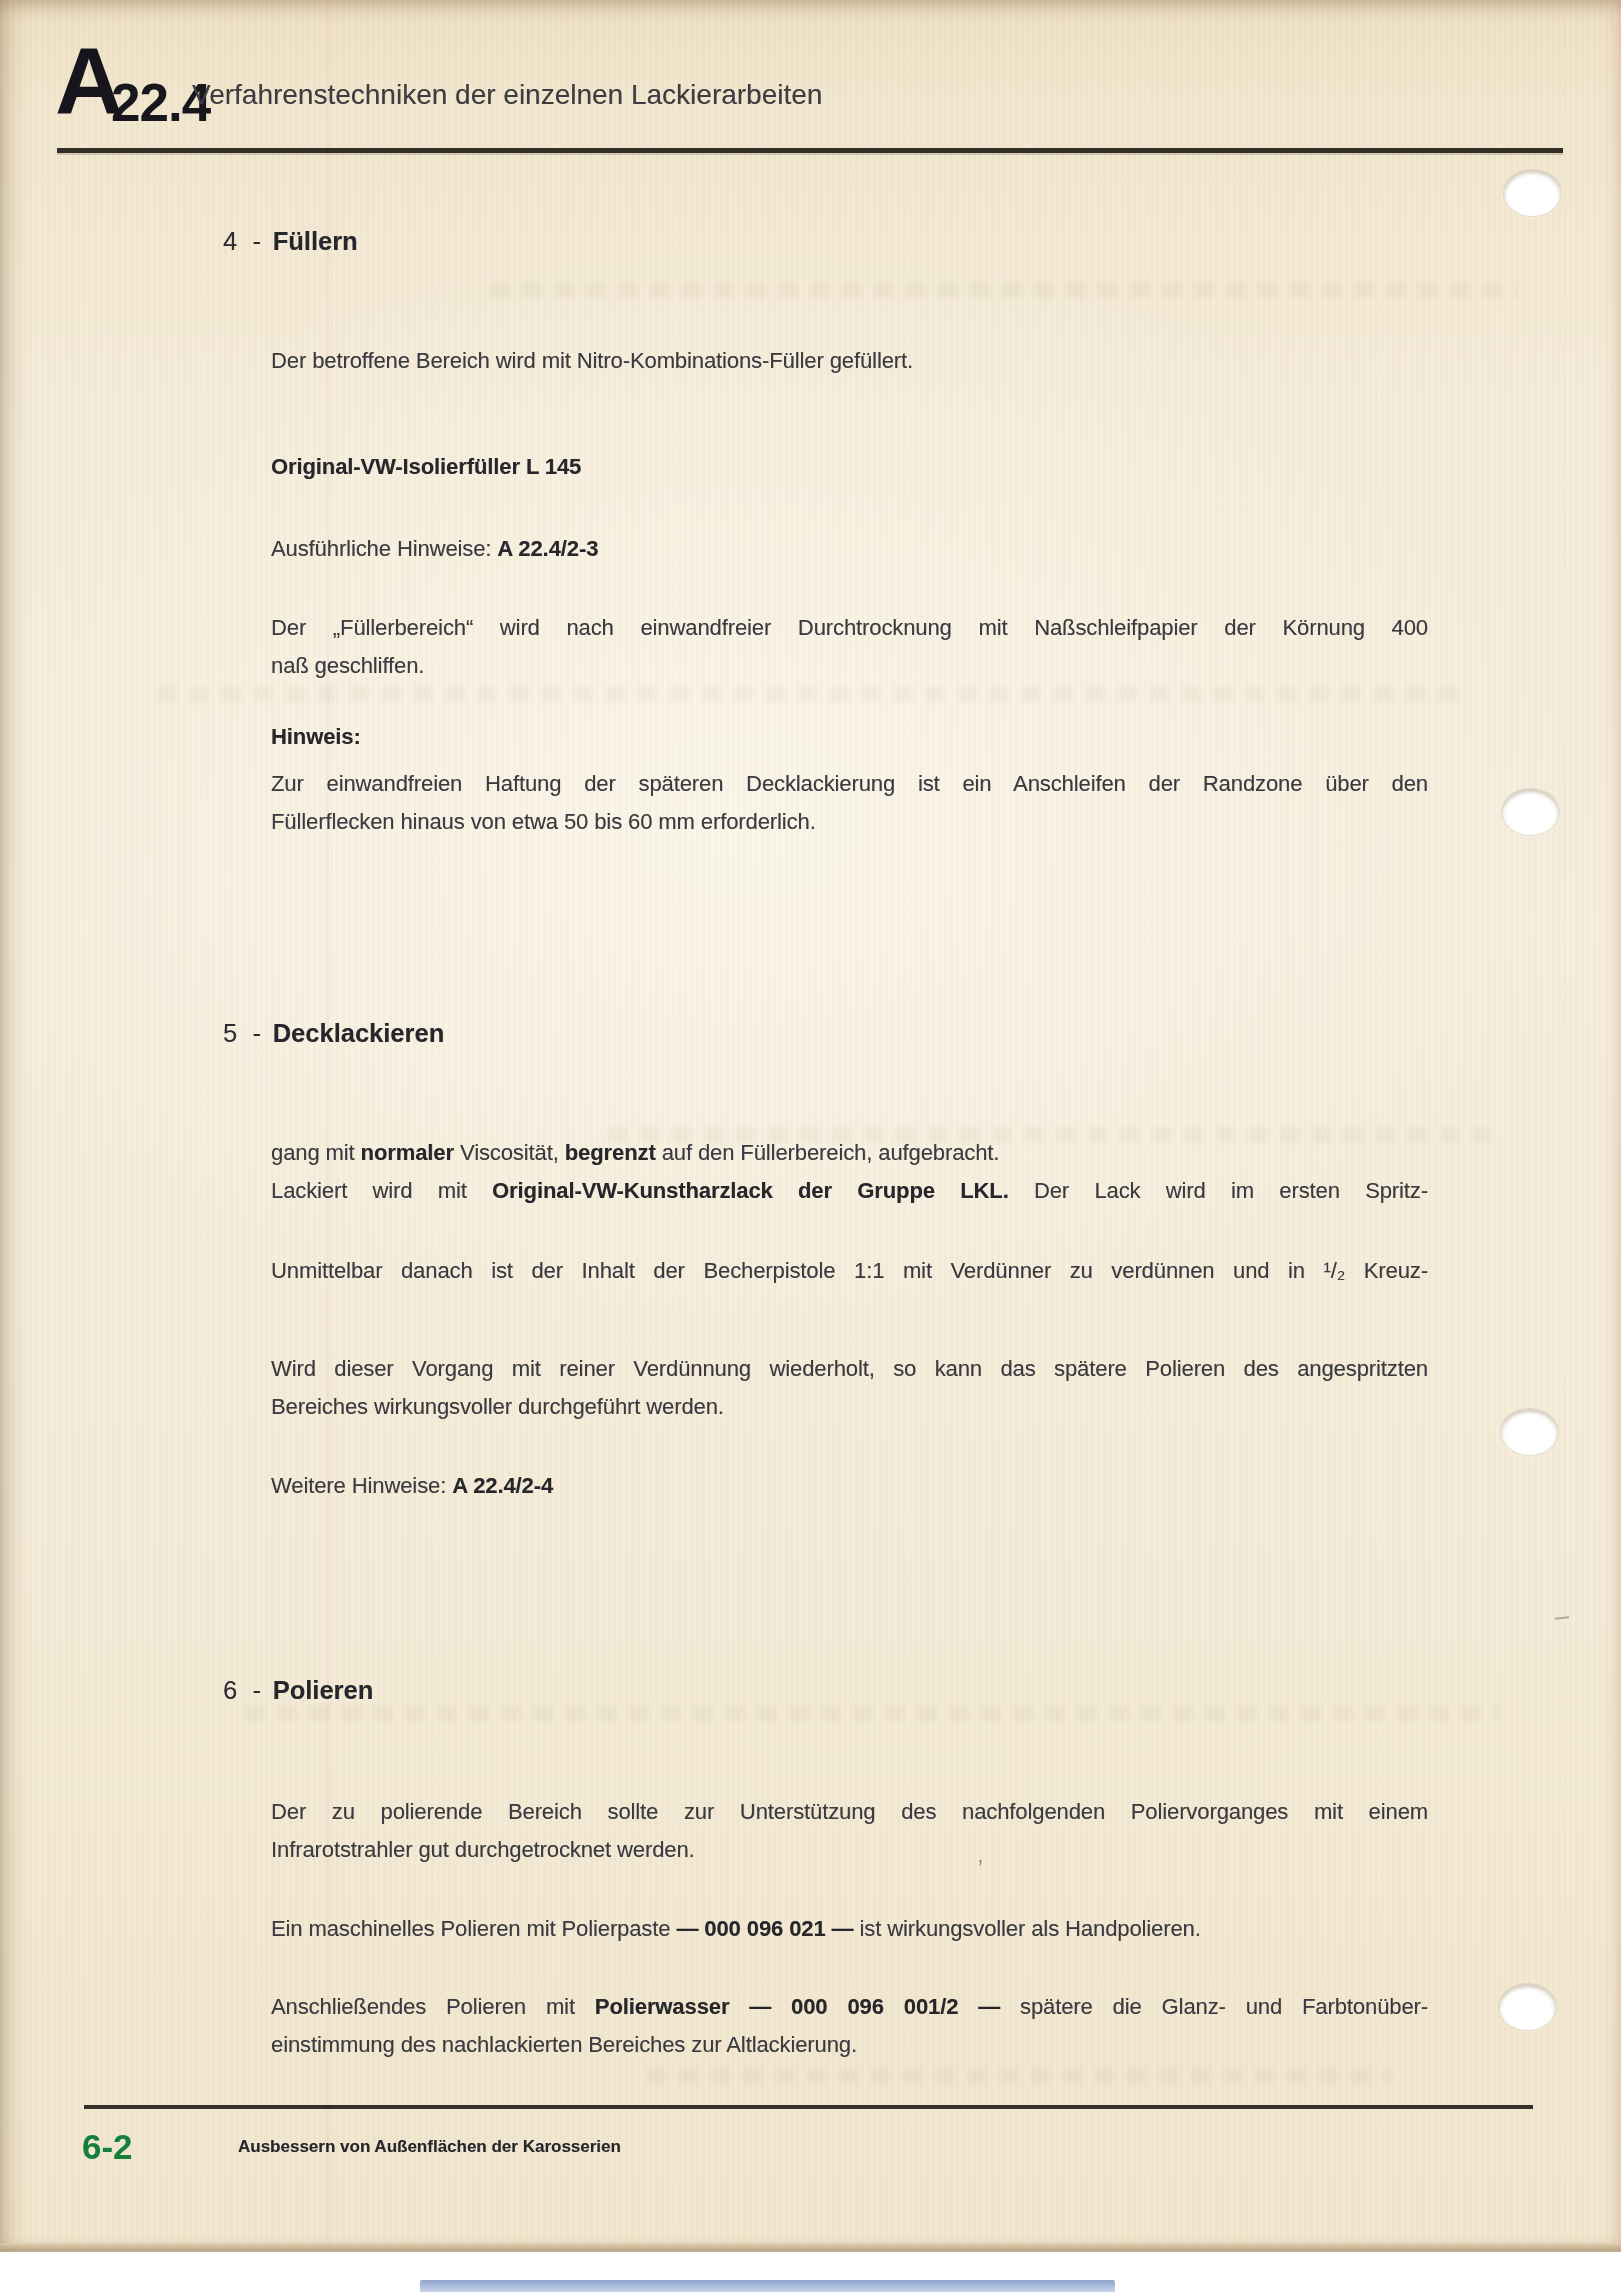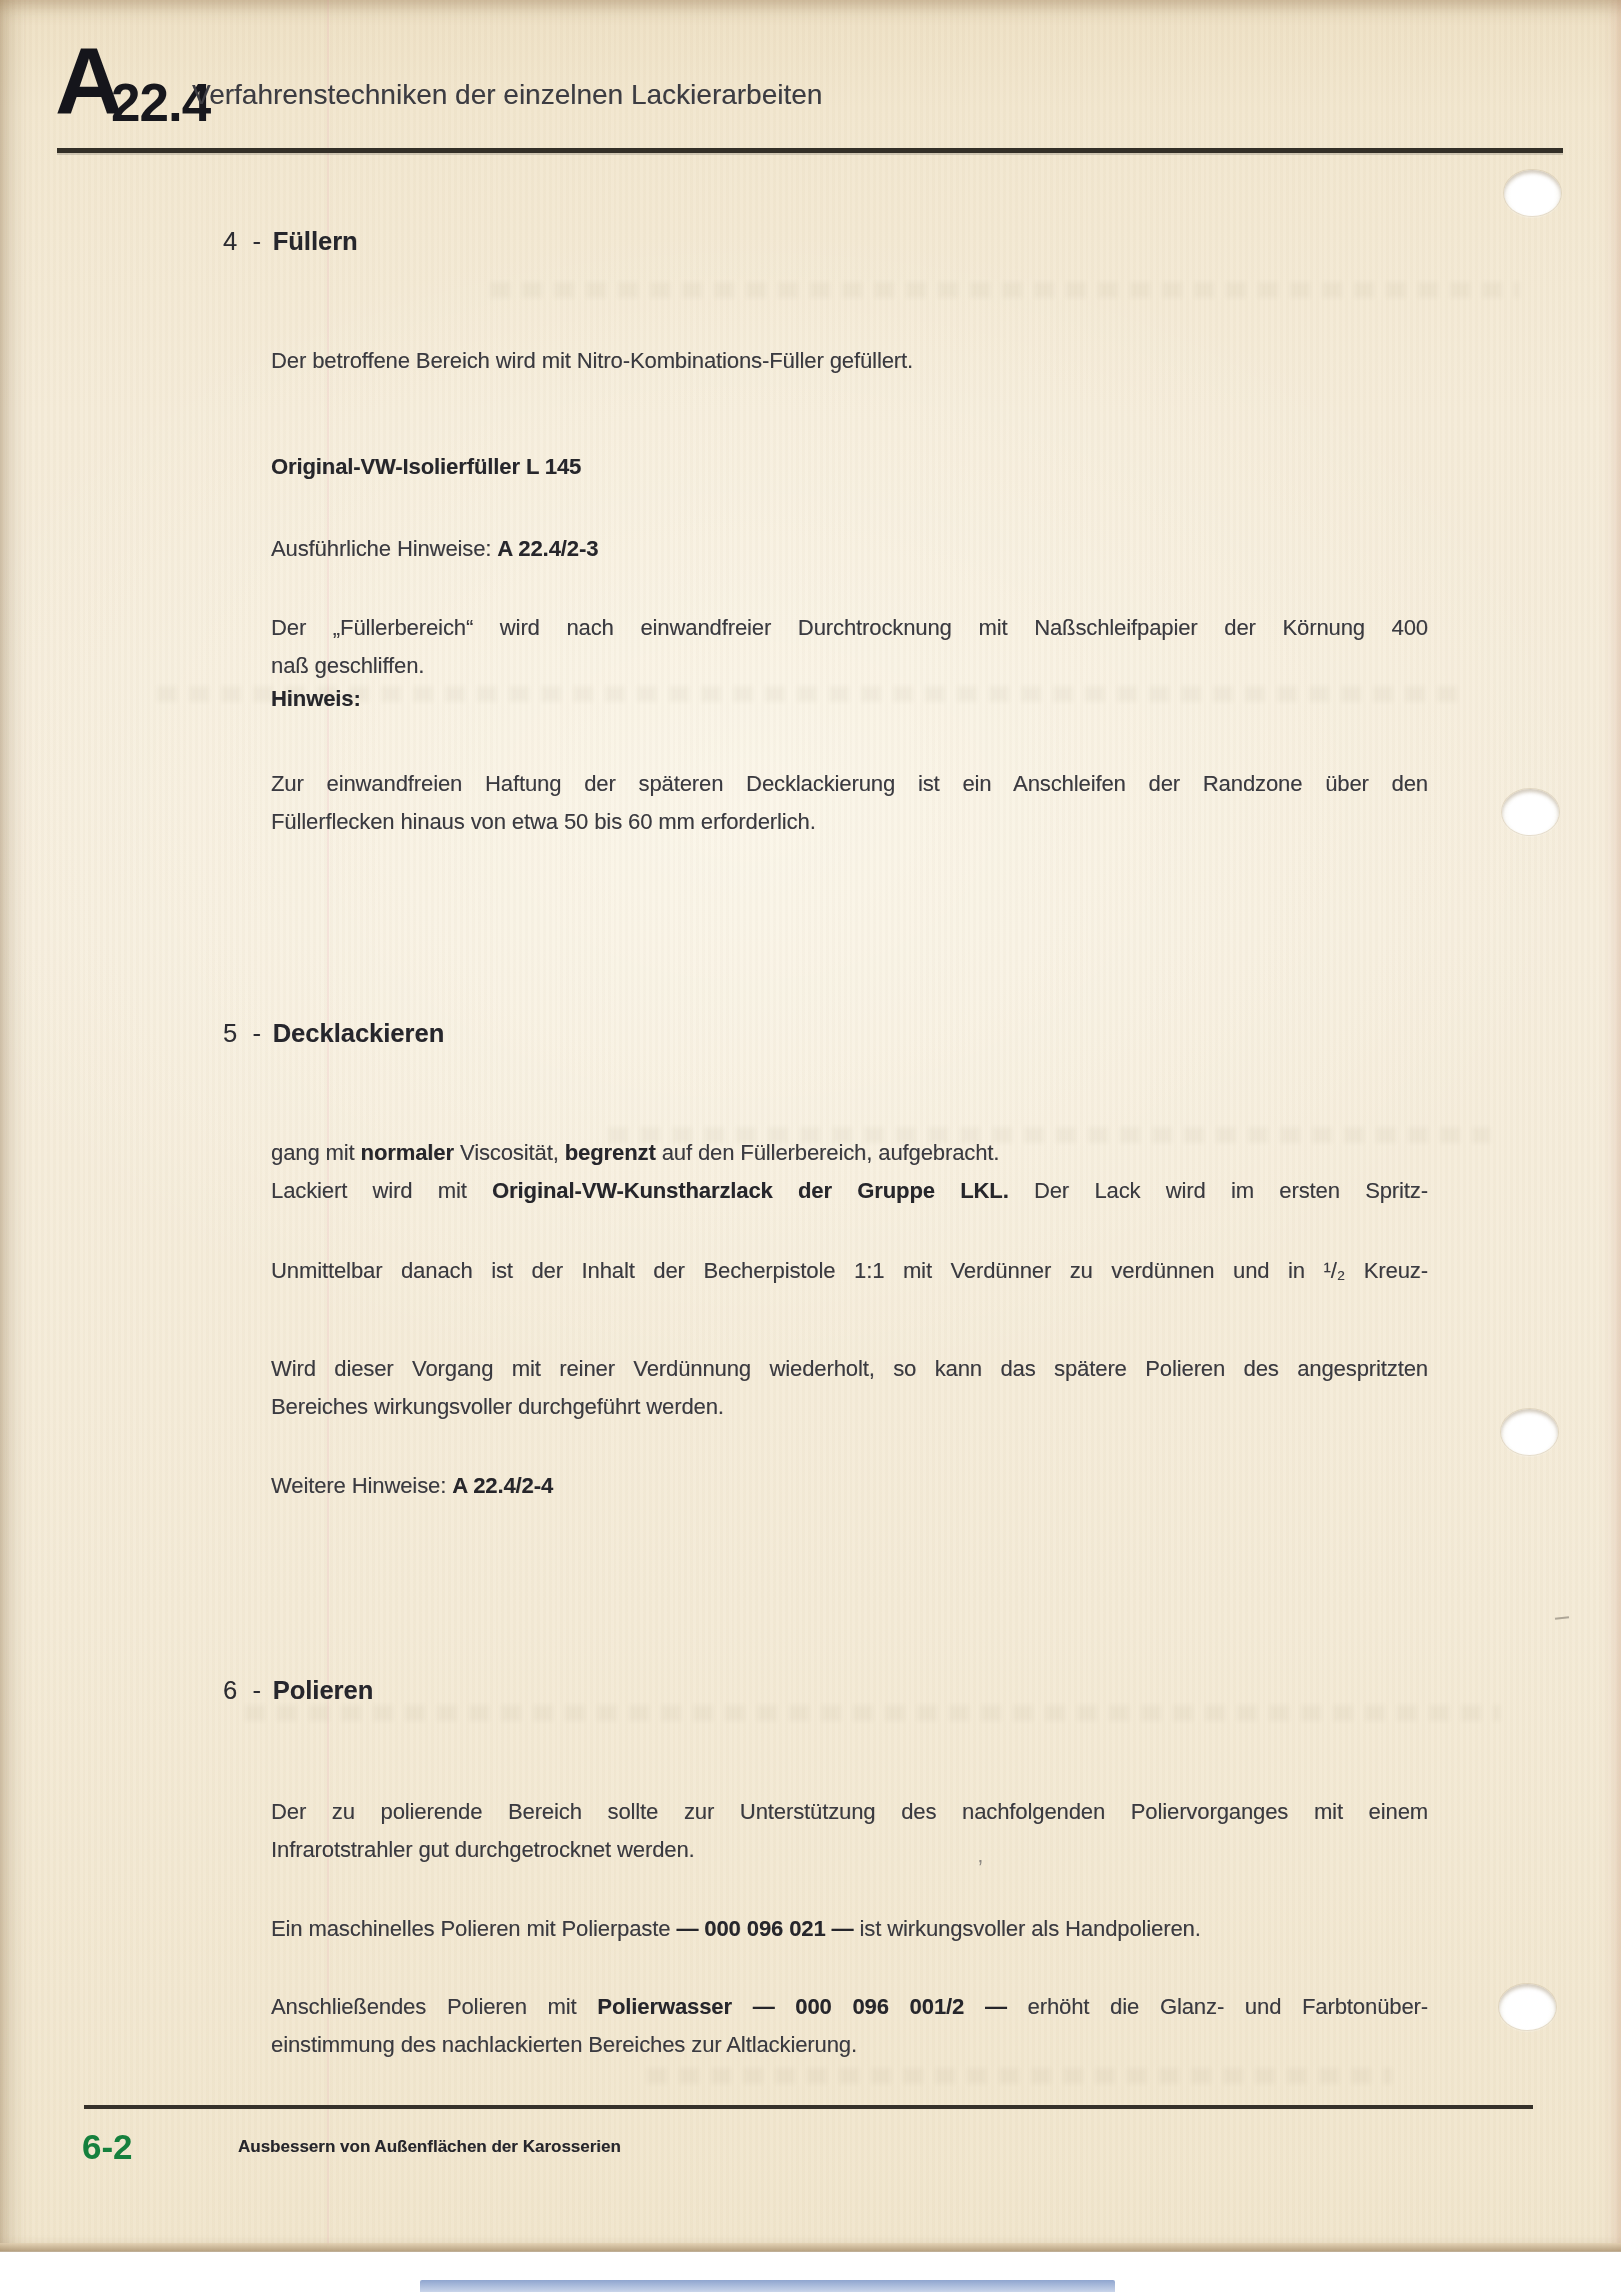--- a/index.html
+++ b/index.html
@@ -109,21 +109,21 @@
   <div class="para" style="top:448px">
       <div class="pline"><span class="b">Original-VW-Isolierfüller L 145</span></div>
     </div>
   <div class="para" style="top:530px">
       <div class="pline"><span>Ausführliche Hinweise: </span><span class="b">A 22.4/2-3</span></div>
     </div>
   <div class="para" style="top:609px">
       <div class="pline just"><span>Der „Füllerbereich“ wird nach einwandfreier Durchtrocknung mit Naßschleifpapier der Körnung 400</span></div>
       <div class="pline"><span>naß geschliffen.</span></div>
     </div>
-  <div class="para" style="top:680px">
+  <div class="para" style="top:718px">
       <div class="pline"><span class="b">Hinweis:</span></div>
     </div>
   <div class="para" style="top:765px">
       <div class="pline just"><span>Zur einwandfreien Haftung der späteren Decklackierung ist ein Anschleifen der Randzone über den</span></div>
       <div class="pline"><span>Füllerflecken hinaus von etwa 50 bis 60 mm erforderlich.</span></div>
     </div>
 
   <div class="sec-heading" style="top:1019px">
     <span class="sec-num">5</span><span class="sec-dash">-</span><span class="sec-title">Decklackieren</span>
   </div>
@@ -146,21 +146,21 @@
     <span class="sec-num">6</span><span class="sec-dash">-</span><span class="sec-title">Polieren</span>
   </div>
   <div class="para" style="top:1793px">
       <div class="pline just"><span>Der zu polierende Bereich sollte zur Unterstützung des nachfolgenden Poliervorganges mit einem</span></div>
       <div class="pline"><span>Infrarotstrahler gut durchgetrocknet werden.</span></div>
     </div>
   <div class="para" style="top:1910px">
       <div class="pline"><span>Ein maschinelles Polieren mit Polierpaste </span><span class="b">— 000 096 021 —</span><span> ist wirkungsvoller als Handpolieren.</span></div>
     </div>
   <div class="para" style="top:1988px">
-      <div class="pline just"><span>Anschließendes Polieren mit </span><span class="b">Polierwasser — 000 096 001/2 —</span><span> erhöht die Glanz- und Farbtonüber-</span></div>
+      <div class="pline just"><span>Anschließendes Polieren mit </span><span class="b">Polierwasser — 000 096 001/2 —</span><span> spätere die Glanz- und Farbtonüber-</span></div>
       <div class="pline"><span>einstimmung des nachlackierten Bereiches zur Altlackierung.</span></div>
     </div>
 
   <div class="stray-mark" style="left:978px;top:1855px;">’</div>
   <div class="fold-dash" style="left:1555px;top:1617px;"></div>
 
   <div class="ftr-rule"></div>
   <span class="ftr-num">6-2</span>
   <span class="ftr-title">Ausbessern von Außenflächen der Karosserien</span>
 

